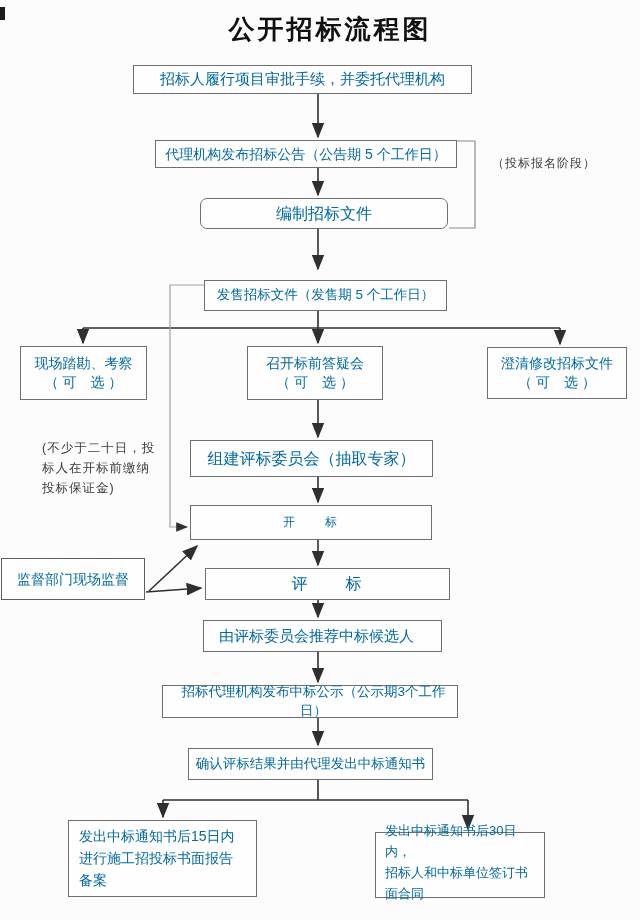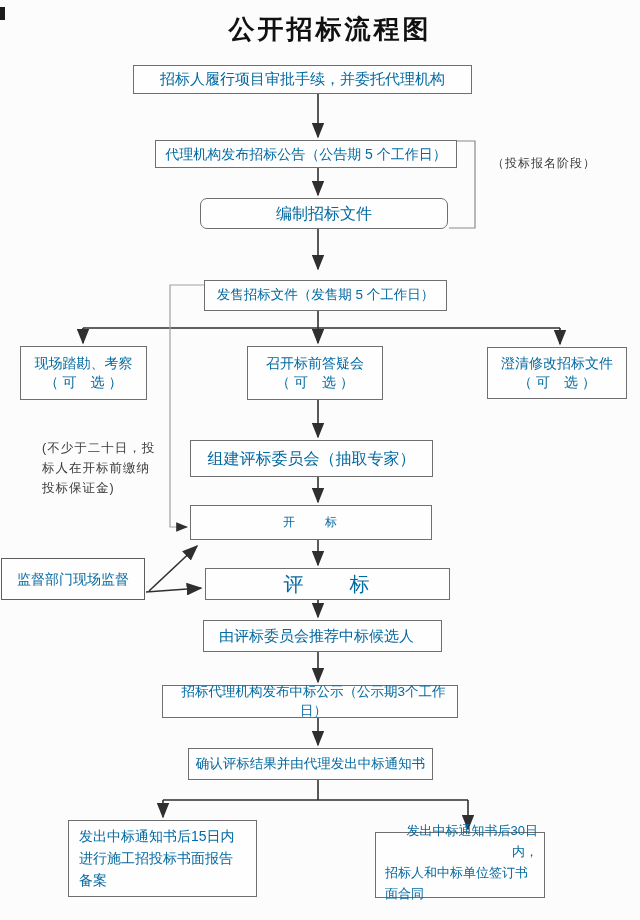--- a/index.html
+++ b/index.html
@@ -23,26 +23,26 @@
   .b1 {left:133px;top:65px; width:339px;height:29px;font-size:15px;}
   .b2 {left:155px;top:140px;width:302px;height:28px;font-size:14px;}
   .b3 {left:200px;top:198px;width:248px;height:31px;font-size:16px;border-radius:7px;}
   .b4 {left:204px;top:272px;width:243px;height:31px;font-size:13.5px;margin-top:8px;}
   .b5a{left:20px; top:346px;width:127px;height:54px;}
   .b5b{left:247px;top:346px;width:136px;height:54px;}
   .b5c{left:487px;top:347px;width:140px;height:52px;}
   .b6 {left:190px;top:440px;width:243px;height:37px;font-size:16px;}
   .b7 {left:190px;top:505px;width:242px;height:35px;font-size:12px;letter-spacing:2px;}
   .b8 {left:1px;  top:558px;width:144px;height:42px;font-size:14px;border-color:#5e5e5e;}
-  .b9 {left:205px;top:568px;width:245px;height:32px;font-size:20px;letter-spacing:2px;}
+  .b9 {left:205px;top:568px;width:245px;height:32px;font-size:16px;letter-spacing:2px;}
   .b10{left:203px;top:620px;width:239px;height:32px;font-size:15px;align-items:flex-start;padding-left:15px;text-align:right;}
   .b11{left:162px;top:685px;width:296px;height:33px;font-size:13.5px;padding-left:7px;}
   .b12{left:188px;top:748px;width:245px;height:32px;font-size:13.5px;}
   .b13{left:68px; top:820px;width:189px;height:77px;align-items:flex-start;text-align:left;padding:4px 8px 6px 10px;line-height:22px;}
-  .b14{left:375px;top:832px;width:170px;height:66px;align-items:flex-start;text-align:right;padding:3px 6px 9px 9px;font-size:13px;line-height:21px;}
+  .b14{left:375px;top:832px;width:170px;height:66px;align-items:flex-start;text-align:left;padding:3px 6px 9px 9px;font-size:13px;line-height:21px;}
   .side-label{
     position:absolute;left:492px;top:155px;font-size:12px;color:#3a3a3a;letter-spacing:1px;
   }
   .note{
     position:absolute;left:42px;top:438px;font-size:12.5px;color:#3a3a3a;
     line-height:20px;letter-spacing:1px;
   }
   .artifact{position:absolute;left:0;top:7px;width:5px;height:13px;background:#1c1c1c;}
 </style>
 </head>

